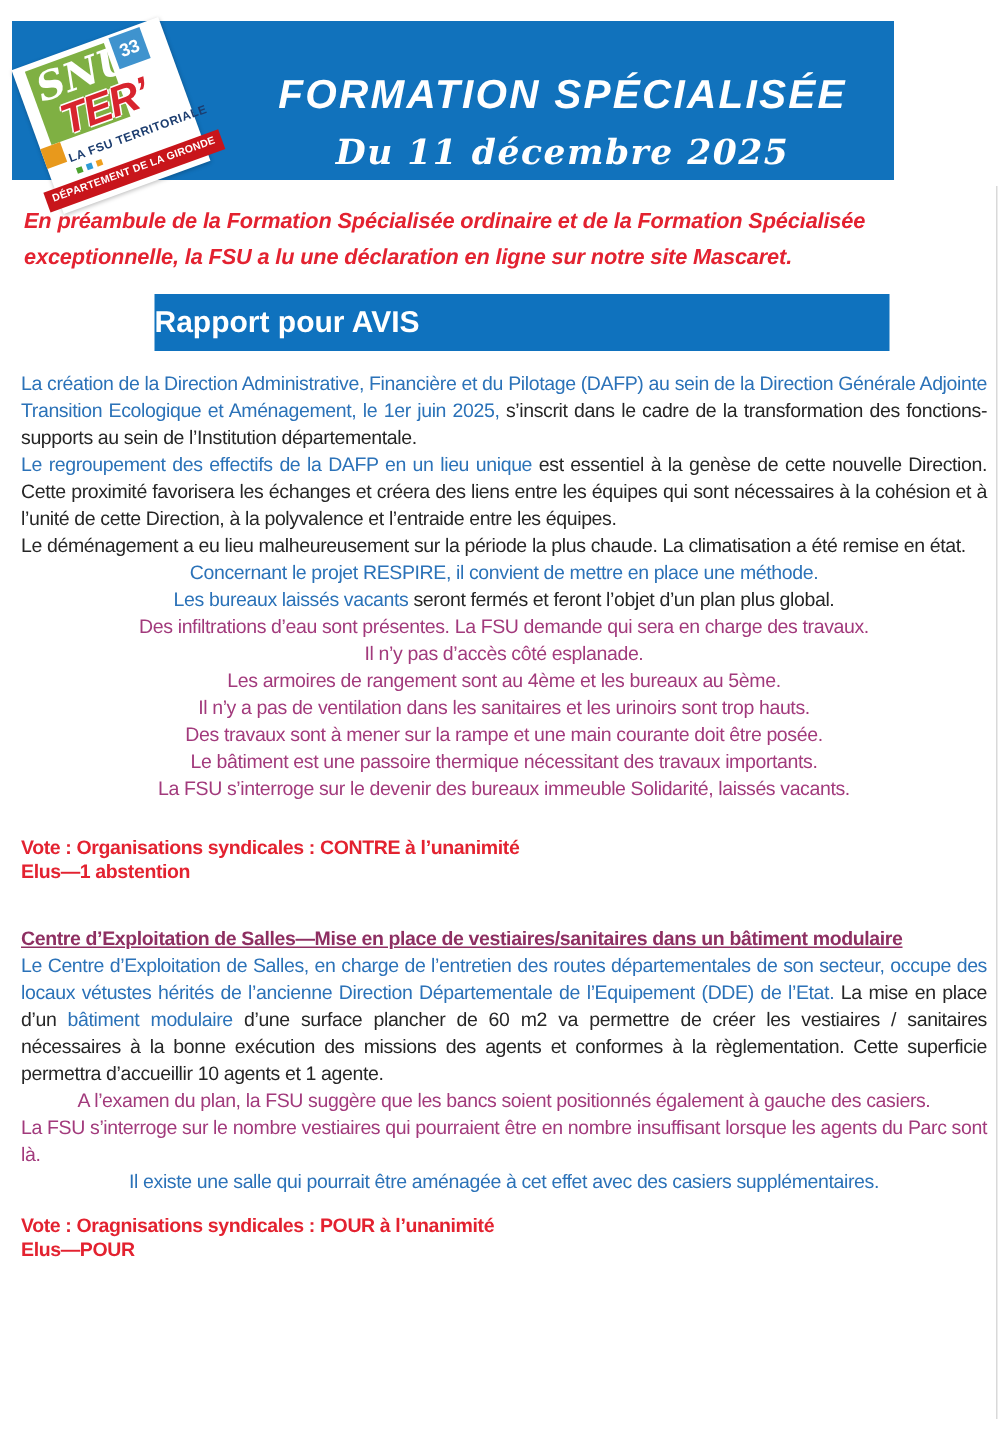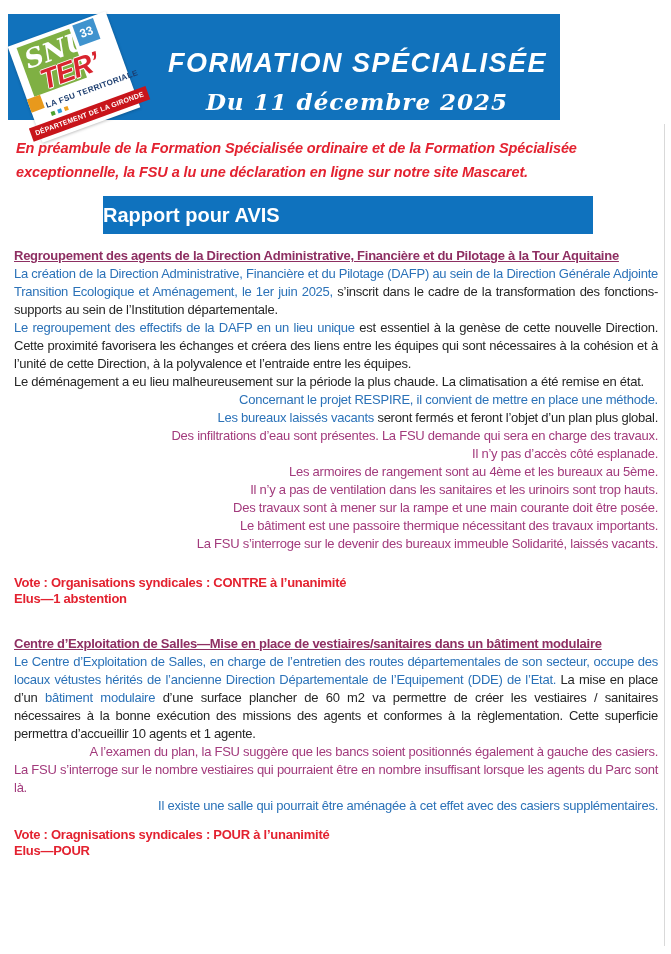--- a/index.html
+++ b/index.html
@@ -20,21 +20,21 @@
   html,body{margin:0;padding:0;}
   body{
     width:671px;height:954px;background:#ffffff;
     font-family:"Liberation Sans",sans-serif;
     -webkit-font-smoothing:antialiased;
   }
   .page{position:relative;width:671px;height:954px;overflow:hidden;background:#fff;}
   .edge-line{position:absolute;left:664px;top:124px;width:1px;height:822px;background:#D9D9D9;}
 
   
-  .band{position:absolute;left:8px;top:14px;width:552px;height:106px;background:var(--band_blue);}
+  .band{position:absolute;left:8px;top:14px;width:552px;height:106px;background:var(--band_blue);padding-left:36px;}
   .title1{position:absolute;left:160px;right:14px;top:34px;text-align:center;color:#fff;
     font-size:27px;font-weight:900;font-style:italic;letter-spacing:1.5px;white-space:nowrap;}
   .title2{position:absolute;left:160px;right:14px;top:74px;text-align:center;color:#fff;
     font-family:"DejaVu Serif",serif;font-size:23px;font-weight:bold;font-style:italic;letter-spacing:1px;white-space:nowrap;}
 
   
   .logo{position:absolute;left:22px;top:26px;width:104px;height:102px;background:#fff;
     transform:rotate(-20deg);box-shadow:0 1px 3px rgba(0,0,0,.25);z-index:3;}
   .logo .green{position:absolute;left:8px;top:4px;width:56px;height:52px;background:var(--logo_green);}
   .logo .snu{position:absolute;left:12px;top:4px;color:#fff;font-family:"DejaVu Serif",serif;
@@ -56,21 +56,21 @@
   .content{position:absolute;left:14px;top:130px;width:644px;}
   .preamble{margin:6px 0 12px 2px;color:var(--red);font-weight:bold;font-style:italic;
     font-size:14.5px;line-height:24px;letter-spacing:-0.1px;}
   .banner{width:490px;height:38px;margin-left:89px;margin-bottom:13px;background:var(--banner_blue);
     color:#fff;font-size:20px;font-weight:bold;line-height:38px;}
 
   .p{font-size:13px;line-height:18px;letter-spacing:-0.25px;text-align:justify;color:var(--black);}
   .k-heading{font-weight:bold;text-decoration:underline;color:var(--heading_plum);text-align:left;}
   .k-heading span{color:inherit;}
   .k-vote{font-weight:bold;line-height:16px;text-align:left;}
-  .k-line{text-align:right;}
+  .k-line{text-align:center;}
   .c-black{color:var(--black);}
   .c-blue{color:var(--text_blue);}
   .c-plum{color:var(--plum);}
   .c-red{color:var(--red);}
 </style>
 </head>
 <body>
 
 <div class="page">
 
@@ -91,21 +91,20 @@
       <i style="background:#2E9BD6"></i>
       <i style="background:#F0A01E"></i>
     </div>
     <div class="ribbon">DÉPARTEMENT DE LA GIRONDE</div>
   </div>
 
   <div class="content">
     <div class="preamble">En préambule de la Formation Spécialisée ordinaire et de la Formation Spécialisée exceptionnelle, la FSU a lu une déclaration en ligne sur notre site Mascaret.</div>
     <div class="banner">Rapport pour AVIS</div>
     <div>
-        <div class="p k-heading"><span class="c-black">Regroupement des agents de la Direction Administrative, Financière et du Pilotage à la Tour Aquitaine</span></div>
         <div class="p k-para"><span class="c-blue">La création de la Direction Administrative, Financière et du Pilotage (DAFP) au sein de la Direction Générale Adjointe Transition Ecologique et Aménagement, le 1er juin 2025, </span><span class="c-black">s’inscrit dans le cadre de la transformation des fonctions-supports au sein de l’Institution départementale.</span></div>
         <div class="p k-para"><span class="c-blue">Le regroupement des effectifs de la DAFP en un lieu unique </span><span class="c-black">est essentiel à la genèse de cette nouvelle Direction. Cette proximité favorisera les échanges et créera des liens entre les équipes qui sont nécessaires à la cohésion et à l’unité de cette Direction, à la polyvalence et l’entraide entre les équipes.</span></div>
         <div class="p k-para"><span class="c-black">Le déménagement a eu lieu malheureusement sur la période la plus chaude. La climatisation a été remise en état.</span></div>
         <div class="p k-line"><span class="c-blue">Concernant le projet RESPIRE, il convient de mettre en place une méthode.</span></div>
         <div class="p k-line"><span class="c-blue">Les bureaux laissés vacants </span><span class="c-black">seront fermés et feront l’objet d’un plan plus global.</span></div>
         <div class="p k-line"><span class="c-plum">Des infiltrations d’eau sont présentes. La FSU demande qui sera en charge des travaux.</span></div>
         <div class="p k-line"><span class="c-plum">Il n’y pas d’accès côté esplanade.</span></div>
         <div class="p k-line"><span class="c-plum">Les armoires de rangement sont au 4ème et les bureaux au 5ème.</span></div>
         <div class="p k-line"><span class="c-plum">Il n’y a pas de ventilation dans les sanitaires et les urinoirs sont trop hauts.</span></div>
         <div class="p k-line"><span class="c-plum">Des travaux sont à mener sur la rampe et une main courante doit être posée.</span></div>

